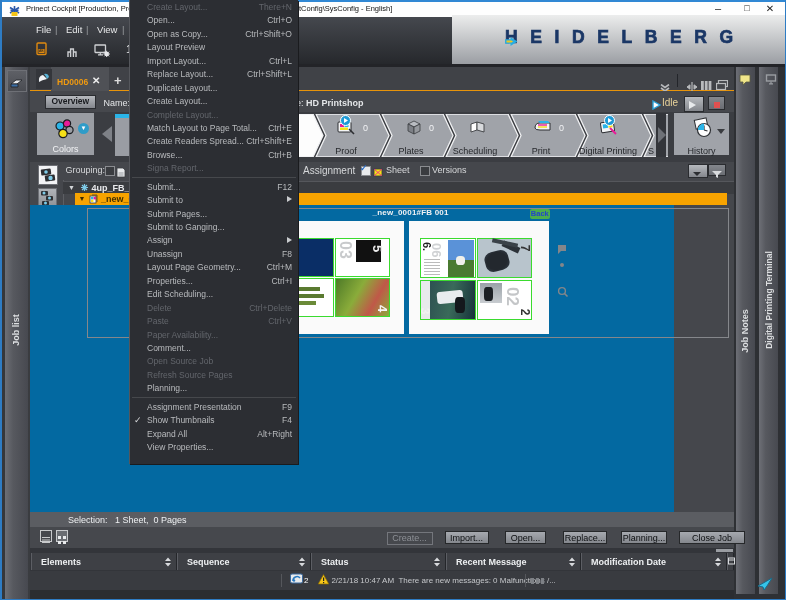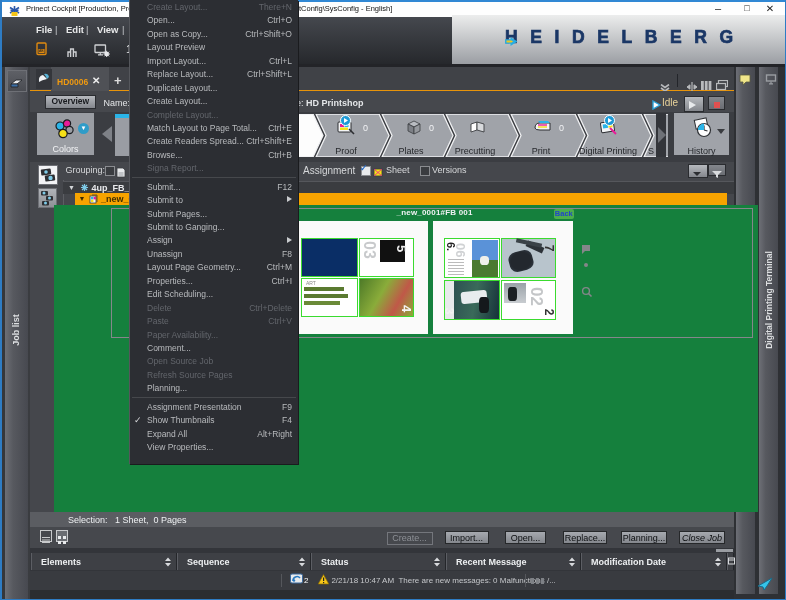--- a/index.html
+++ b/index.html
@@ -7,21 +7,21 @@
        font-family:"Liberation Sans", sans-serif;background:#45474c;}
   .abs{position:absolute;}
   
   #titlebar{left:0;top:0;width:786px;height:17px;background:#fefefe;border-top:2px solid #3188d4;box-sizing:border-box;}
   #titletext{left:26px;top:4px;font-size:7.5px;color:#111;white-space:nowrap;}
   #titletext2{left:299px;top:4px;font-size:7.5px;color:#111;white-space:nowrap;}
   .winbtn{top:2px;width:14px;height:13px;font-size:11px;color:#222;text-align:center;line-height:13px;}
   
   #topbar{left:0;top:17px;width:786px;height:47px;background:linear-gradient(#45484e,#26282c);}
   .mitem{font-size:9.5px;font-weight:bold;color:#e8e9ea;}
-  .mitem{top:7px;font-size:9.5px;font-weight:bold;color:#e8e9ea;text-align:right;}
+  .mitem{top:7px;font-size:9.5px;font-weight:normal;color:#e8e9ea;text-align:right;}
   #hdpanel{left:452px;top:-2px;width:334px;height:49px;background:linear-gradient(#eceded,#9b9ea3);}
   #hdlogo{left:53px;top:12px;font-size:17.5px;font-weight:bold;color:#1b3766;letter-spacing:12.6px;-webkit-text-stroke:0.7px #1b3766;white-space:nowrap;}
   #darkstrip{left:0;top:64px;width:786px;height:3px;background:#232428;}
   .flbl{top:79px;font-size:9px;color:#26282c;}
   .cnt{top:56px;font-size:9px;color:#f2f3f5;}
   .badge{top:45px;width:11px;height:11px;}
   .mi .chk{position:absolute;left:4px;top:2px;color:#d8dadc;font-size:9px;}
   .mi .scarr{position:absolute;right:6px;top:3.2px;width:0;height:0;border-top:3.5px solid transparent;border-bottom:3.5px solid transparent;border-left:5px solid #c9cbce;}
   
   .vstrip{background:linear-gradient(90deg,#6d6f76 0%,#57595f 35%,#474950 100%);}
@@ -39,21 +39,21 @@
   .gbtn{background:linear-gradient(#b6b9be,#84878d);border:1px solid #2a2c30;color:#17191d;}
   
   #flowrow{left:0;top:45px;width:704px;height:50px;background:#3b3d42;}
   
   #grouprow{left:0;top:95px;width:704px;height:18px;background:#45474c;font-size:9px;color:#d6d8da;}
   .cb{width:8px;height:8px;border:1px solid #8a8c90;background:#3a3c40;display:inline-block;}
   
   #tree1{left:33px;top:113.5px;width:671px;height:12px;background:#3a3c40;border-top:1px solid #55575c;color:#e9eaec;font-size:9px;font-weight:bold;}
   #tree2{left:44.5px;top:125.5px;width:652px;height:12.5px;background:#f7a300;color:#422f00;font-size:9px;font-weight:bold;}
   
-  #content{left:0;top:138px;width:704px;height:307px;background:#15803d;margin-left:24px;}
+  #content{left:0;top:138px;width:644px;height:307px;background:#0369a1;}
   #outline{left:56.5px;top:2.5px;width:640px;height:128px;border:1px solid #85878b;}
   .sheet{top:154px;height:113px;background:#fafafa;}
   
   #selrow{left:0;top:445px;width:704px;height:15px;background:#5b5d62;color:#eef0f2;font-size:9px;}
   #btnrow{left:0;top:460px;width:704px;height:21px;background:#46484d;}
   .pbtn{top:4px;height:13px;background:linear-gradient(#a6a9af,#84878d);border:1px solid #26282a;
         font-size:9px;color:#0c0e10;text-align:center;line-height:12px;box-sizing:border-box;}
   #hdrrow{left:0;top:485px;width:704px;height:19px;background:#33353a;}
   .hcell{top:1px;height:17px;background:#3e4045;border-right:1px solid #24262a;border-left:1px solid #5c5e64;
          color:#eef0f2;font-size:9px;font-weight:bold;box-sizing:border-box;padding:4px 0 0 9px;}
@@ -273,21 +273,21 @@
         <polygon points="150,0 212,0 222,21.5 212,43 150,43 160,21.5" fill="#a0a3a9"></polygon>
         <polygon points="215,0 279,0 289,21.5 279,43 215,43 225,21.5" fill="#a0a3a9"></polygon>
         <polygon points="282,0 345,0 355,21.5 345,43 282,43 292,21.5" fill="#a0a3a9"></polygon>
         <polygon points="348,0 385,0 385,43 348,43 358,21.5" fill="#a0a3a9"></polygon>
       </g>
     </svg>
   </div>
 
   <div class="abs flbl" style="left:286px;width:60px;text-align:center;">Proof</div>
   <div class="abs flbl" style="left:351px;width:60px;text-align:center;">Plates</div>
-  <div class="abs flbl" style="left:415px;width:60px;text-align:center;">Precutting</div>
+  <div class="abs flbl" style="left:415px;width:60px;text-align:center;">Scheduling</div>
   <div class="abs flbl" style="left:481px;width:60px;text-align:center;">Print</div>
   <div class="abs flbl" style="left:543px;width:70px;text-align:center;">Digital Printing</div>
   <div class="abs" style="left:618px;top:79px;font-size:9px;color:#26282c;">S</div>
 
   <div class="abs" style="left:306px;top:52px;width:20px;height:18px;">
     <svg width="20" height="18">
         <rect x="2" y="3" width="13" height="10" rx="1" fill="#f4f5f6" stroke="#2c2e32" stroke-width="1"></rect>
         <rect x="4" y="5" width="4" height="3" fill="#e81c98"></rect>
         <rect x="8.5" y="5" width="4" height="3" fill="#2ab4e8"></rect>
         <rect x="4" y="8.5" width="8" height="2.5" fill="#f5e018"></rect>
@@ -513,21 +513,21 @@
             <rect x="1" y="6" width="3" height="3"></rect>
             <rect x="6" y="6" width="3" height="3"></rect>
           </g>
         </svg>
     </div>
     <div class="abs" style="left:356.6px;top:4.9px;width:46px;height:13px;border:1px solid #74767c;box-sizing:border-box;font-size:9px;color:#8d9096;text-align:center;line-height:11px;">Create...</div>
     <div class="abs pbtn" style="left:414.6px;width:44px;">Import...</div>
     <div class="abs pbtn" style="left:475px;width:41px;">Open...</div>
     <div class="abs pbtn" style="left:533px;width:44px;">Replace...</div>
     <div class="abs pbtn" style="left:591px;width:46px;">Planning...</div>
-    <div class="abs pbtn" style="left:649px;width:46px;font-style:italic;">Close Job</div>
+    <div class="abs pbtn" style="left:649px;width:66px;">Close Job</div>
   </div>
 
   <div class="abs" style="left:0;top:481px;width:704px;height:4px;background:#33353a;"></div>
   <div class="abs" style="left:686px;top:481.5px;width:17px;height:3px;background:#9a9da2;"></div>
 
   <div class="abs" id="hdrrow">
     <div class="abs hcell" style="left:1px;width:146px;">Elements</div>
     <div class="abs hcell" style="left:147px;width:134px;">Sequence</div>
     <div class="abs hcell" style="left:281px;width:135px;">Status</div>
     <div class="abs hcell" style="left:416px;width:135px;">Recent Message</div>

